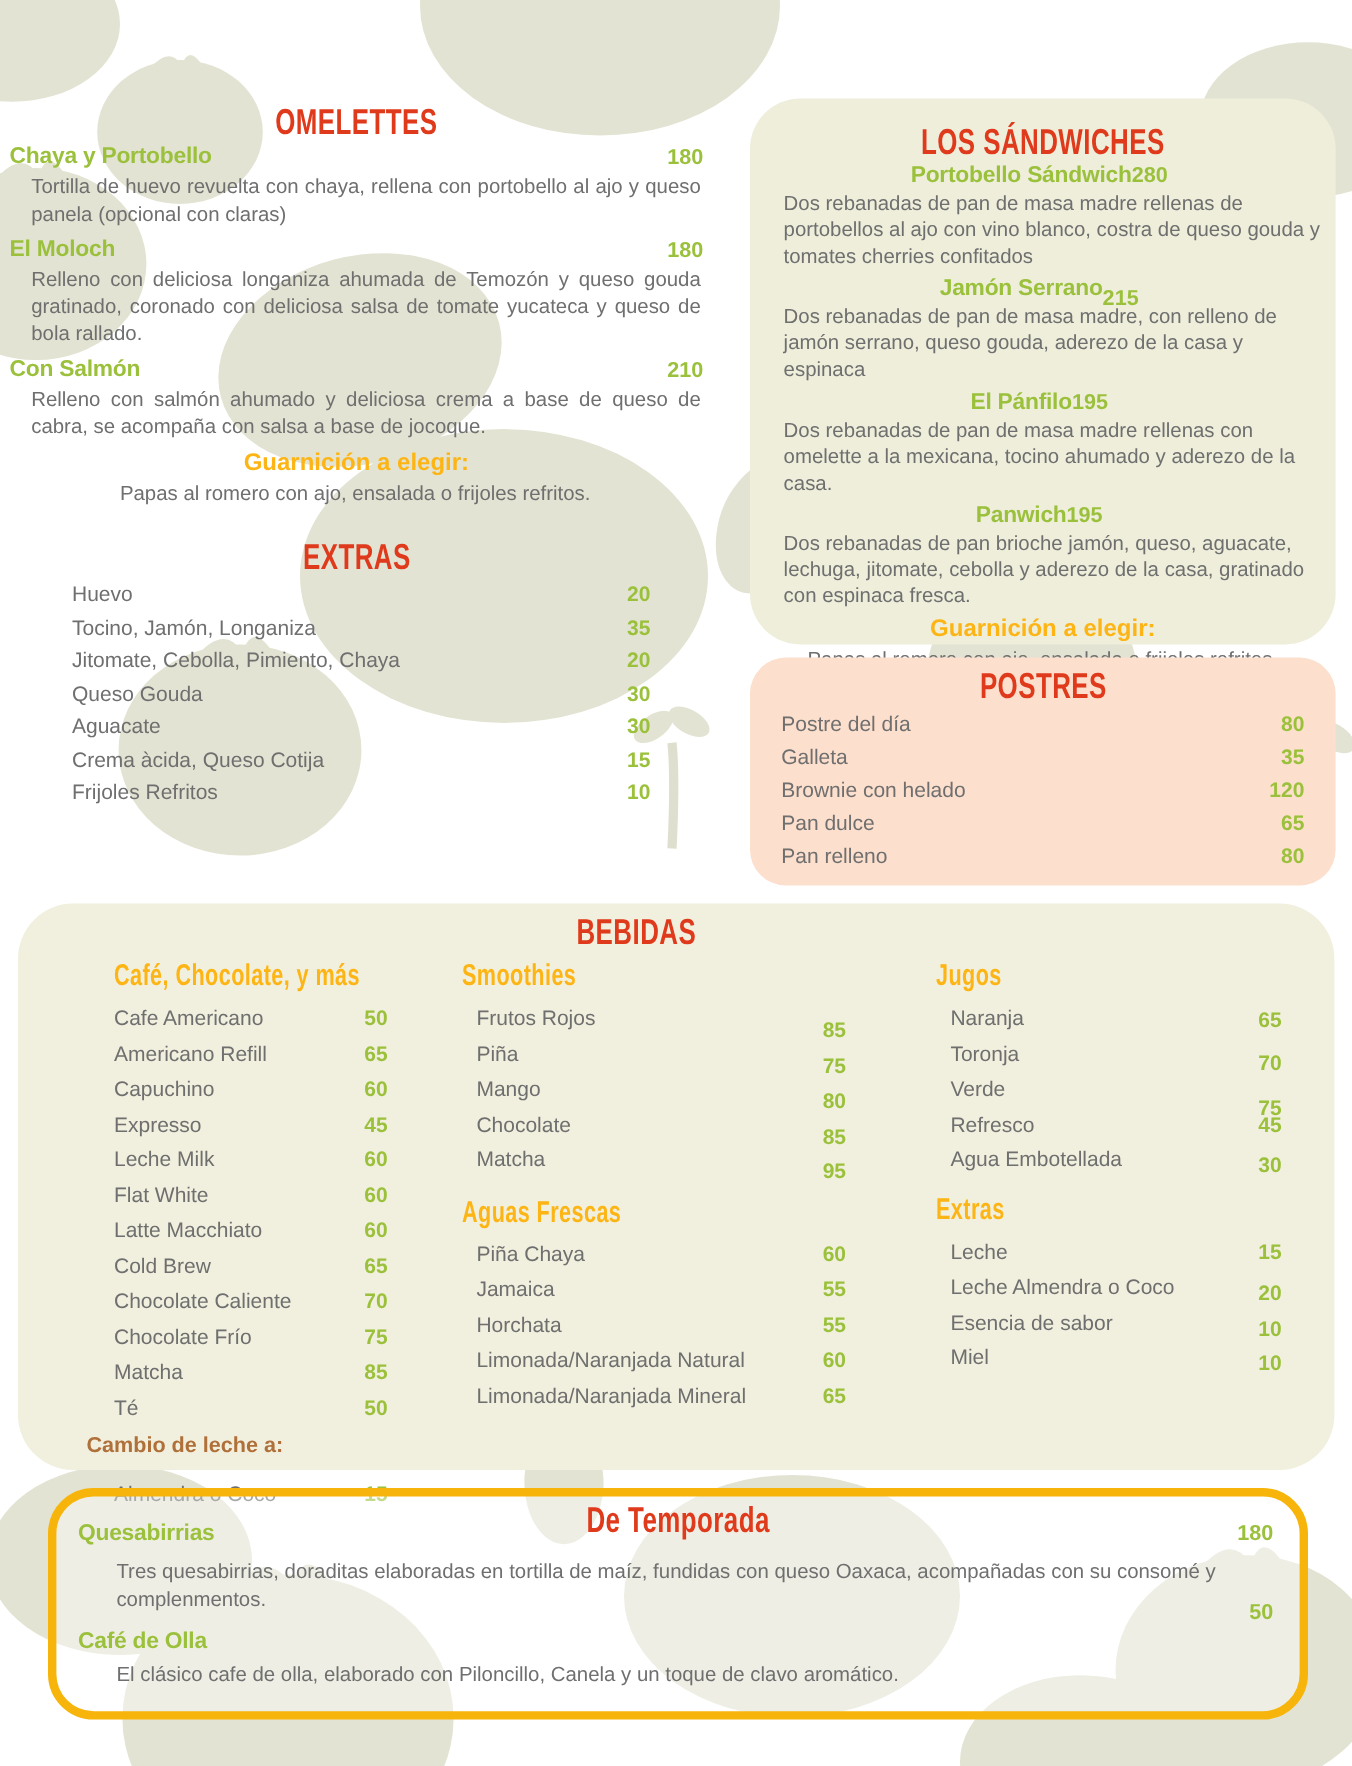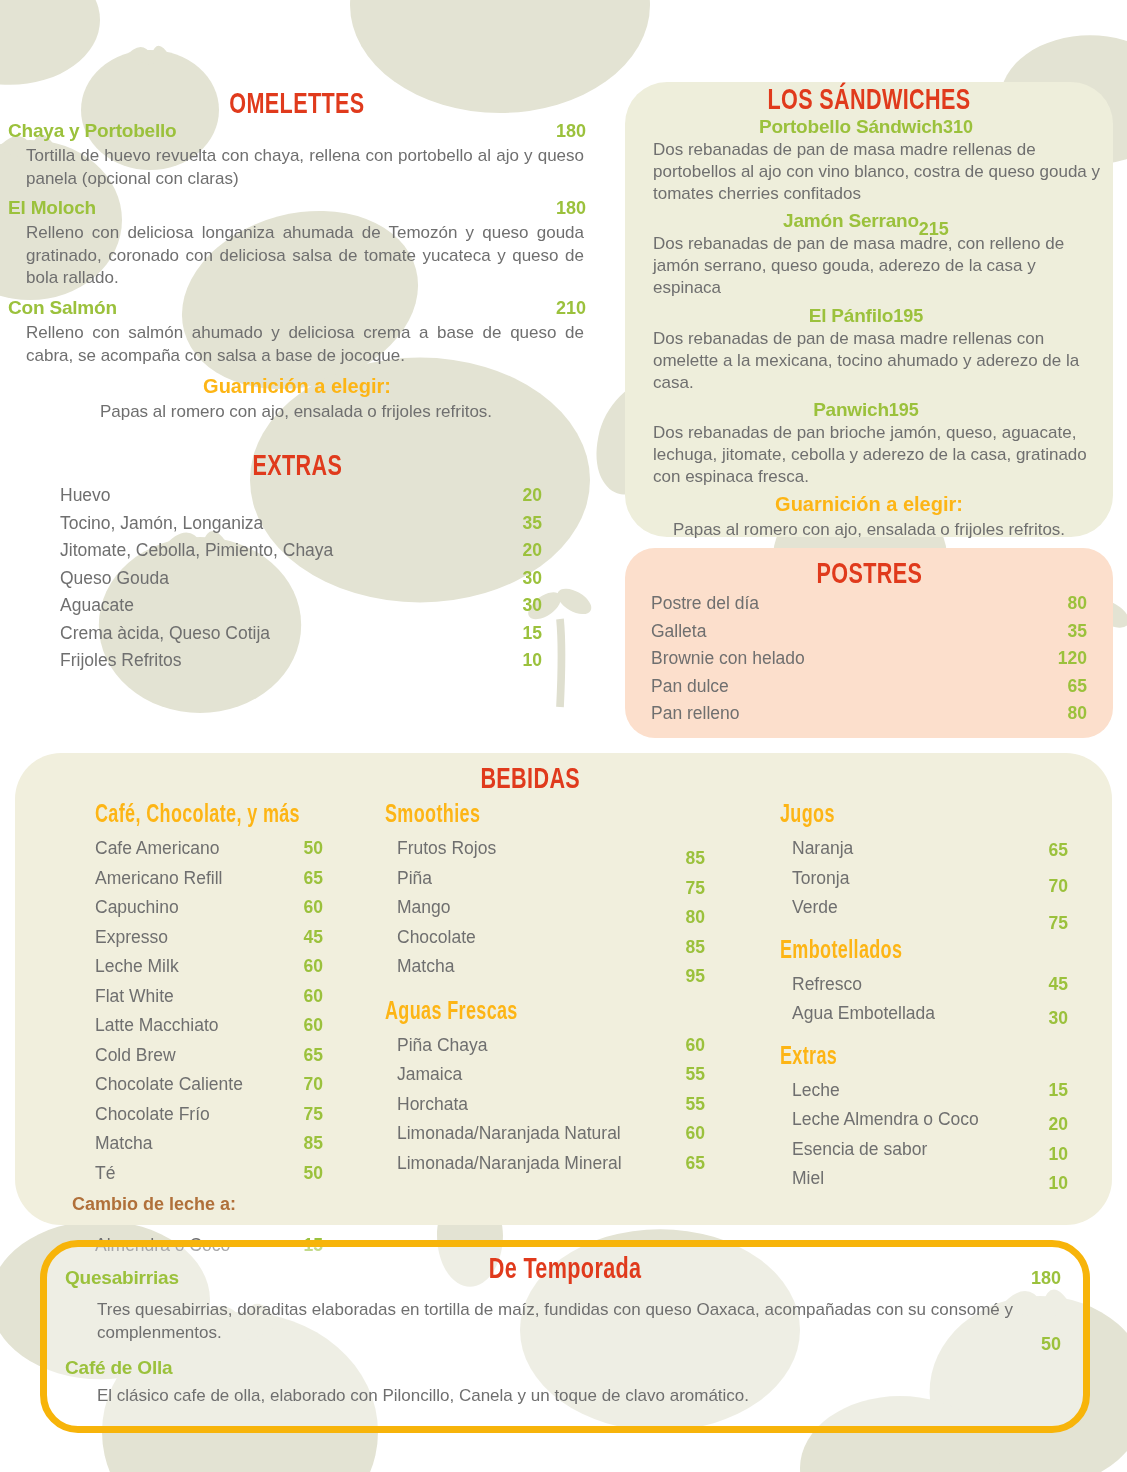--- a/index.html
+++ b/index.html
@@ -27,21 +27,21 @@
   #omelettes .desc{margin-right:2px;}
 
   #extras{left:8px;top:448px;width:578px;}
   .x-row{display:flex;justify-content:space-between;align-items:baseline;
          margin:0 44px 0 52px;line-height:27.5px;font-size:17.5px;}
   .x-row .nm{color:#6f6f6f;}
   .x-row .price{font-size:17.5px;}
 
   
   #sandwiches{left:625px;top:82px;width:488px;height:455px;background:#eeeedb;
-              border-radius:42px;box-sizing:border-box;padding-top:0;}
+              border-radius:42px;box-sizing:border-box;padding-top:20px;}
   .s-row{display:flex;justify-content:center;align-items:baseline;padding:0 18px 0 12px;}
   .s-desc{margin:1px 10px 5px 28px;font-size:17px;line-height:1.3;}
 
   #postres{left:625px;top:548px;width:488px;height:190px;background:#fcdfcc;
            border-radius:30px;box-sizing:border-box;padding:8px 26px 0 26px;}
   .p-row{display:flex;justify-content:space-between;align-items:baseline;
          line-height:27.5px;font-size:17.5px;}
   .p-row .nm{color:#6f6f6f;}
   .p-row .price{font-size:17.5px;}
 
@@ -175,21 +175,21 @@
       <span class="price">10</span>
     </div>
   </section>
 
   <section id="sandwiches">
     <div class="center">
       <span class="cond red sec-h">LOS SÁNDWICHES</span>
     </div>
     <div class="s-row">
       <span class="name">Portobello Sándwich</span>
-      <span class="price">310</span>
+      <span class="price">280</span>
     </div>
     <p class="desc s-desc">Dos rebanadas de pan de masa madre rellenas de portobellos al ajo con vino blanco, costra de queso gouda y tomates cherries confitados</p>
     <div class="s-row">
       <span class="name">Jamón Serrano</span>
       <span class="price o8">215</span>
     </div>
     <p class="desc s-desc">Dos rebanadas de pan de masa madre, con relleno de jamón serrano, queso gouda, aderezo de la casa y espinaca</p>
     <div class="s-row">
       <span class="name">El Pánfilo</span>
       <span class="price">195</span>
@@ -352,23 +352,20 @@
         <span class="bprice o2">65</span>
       </div>
       <div class="brow">
         <span class="nm">Toronja</span>
         <span class="bprice o8">70</span>
       </div>
       <div class="brow">
         <span class="nm">Verde</span>
         <span class="bprice o16">75</span>
       </div>
-      <div class="b-h mt12">
-        <span class="cond cond-l sub-h">Embotellados</span>
-      </div>
       <div class="brow">
         <span class="nm">Refresco</span>
         <span class="bprice">45</span>
       </div>
       <div class="brow">
         <span class="nm">Agua Embotellada</span>
         <span class="bprice o5">30</span>
       </div>
       <div class="b-h mt12">
         <span class="cond cond-l sub-h">Extras</span>

